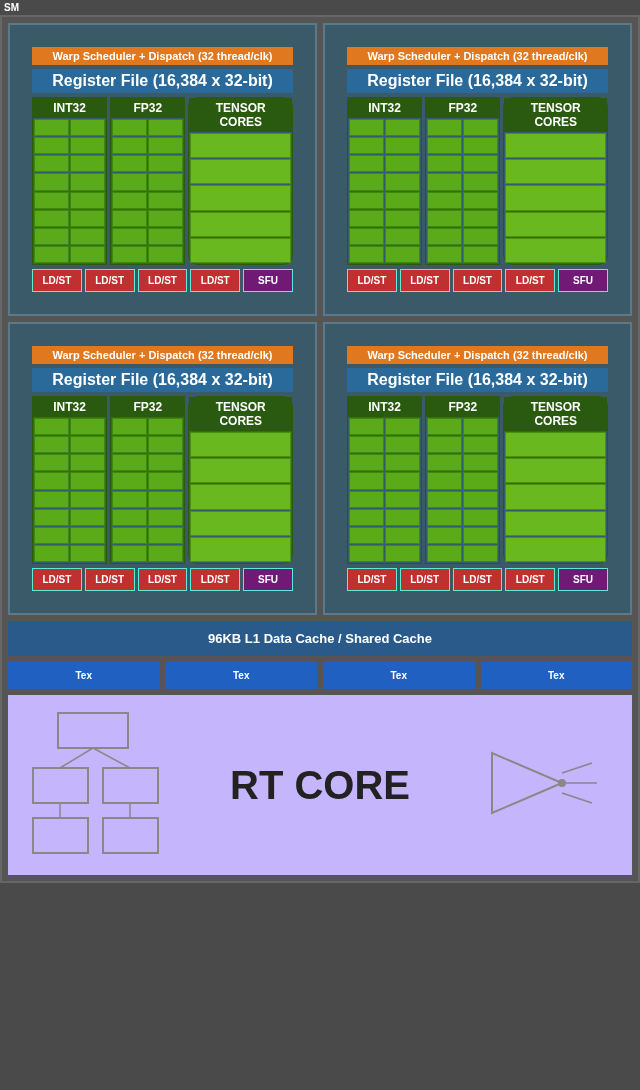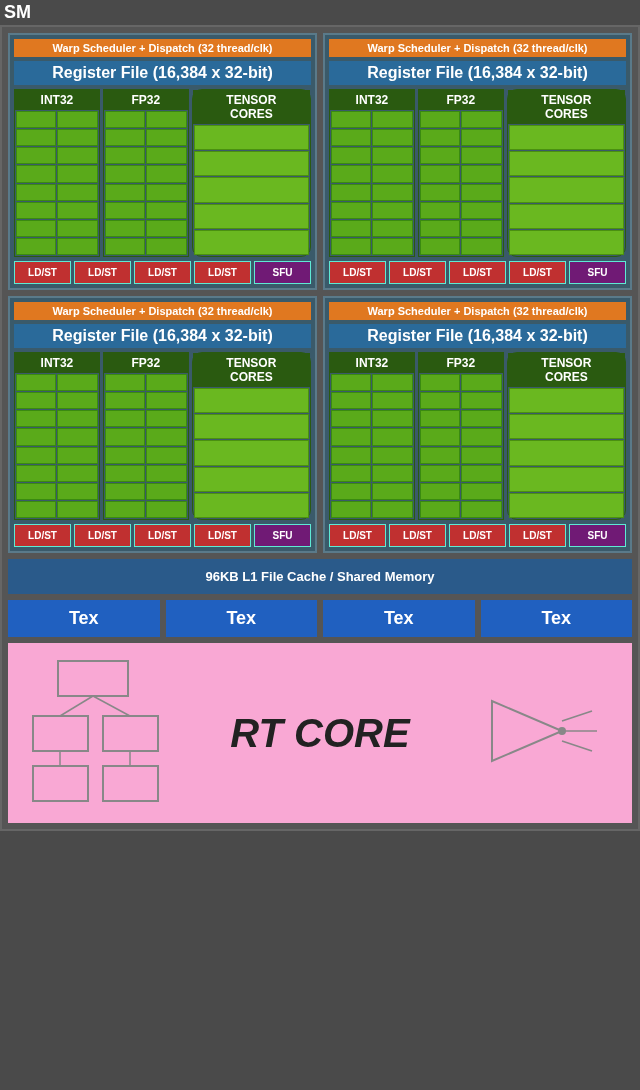--- a/index.html
+++ b/index.html
@@ -4,39 +4,39 @@
   <style>
     * { box-sizing: border-box; margin: 0; padding: 0; }
     body {
       width: 640px;
       background: #4a4a4a;
       font-family: Arial, sans-serif;
     }
     .sm-label {
       color: white;
       font-weight: bold;
-      font-size: 18px;
+      font-size: 10px;
       padding: 2px 4px;
     }
     .outer-wrapper {
       background: #555;
       border: 2px solid #666;
       padding: 6px;
     }
     
     .quadrants {
       display: grid;
       grid-template-columns: 1fr 1fr;
       gap: 6px;
       margin-bottom: 6px;
     }
     .quadrant {
       background: #3a5a6a;
       border: 2px solid #5a7a8a;
-      padding: 4px;
+      padding: 22px;
     }
     .warp-scheduler {
       background: #e07820;
       color: white;
       font-size: 11px;
       font-weight: bold;
       text-align: center;
       padding: 3px 4px;
       margin-bottom: 4px;
     }
@@ -83,36 +83,35 @@
     
     .tex-row {
       display: grid;
       grid-template-columns: repeat(4, 1fr);
       gap: 6px;
       margin-bottom: 6px;
     }
     .tex-box {
       background: #2060c0;
       color: white;
-      font-size: 18px;
+      font-size: 10px;
       font-weight: bold;
       text-align: center;
       padding: 8px 4px;
     }
 
     
     .rt-core-section {
-      background: #f9a8d4;
+      background: #c4b5fd;
       padding: 20px;
       min-height: 180px;
       display: flex;
       align-items: center;
       justify-content: center;
       position: relative;
-      font-style: italic;
     }
     .rt-core-label {
       font-size: 40px;
       font-weight: bold;
       color: #222;
       z-index: 2;
       position: relative;
     }
 
     
@@ -430,21 +429,21 @@
         <div class="unit-box">LD/ST</div>
         <div class="unit-box">LD/ST</div>
         <div class="unit-box">LD/ST</div>
         <div class="unit-box">LD/ST</div>
         <div class="unit-box sfu">SFU</div>
       </div>
     </div>
 
   </div>
 
-  <div class="l1-cache">96KB L1 File Cache / Shared Memory</div>
+  <div class="l1-cache">96KB L1 Data Cache / Shared Cache</div>
 
   <div class="tex-row">
     <div class="tex-box">Tex</div>
     <div class="tex-box">Tex</div>
     <div class="tex-box">Tex</div>
     <div class="tex-box">Tex</div>
   </div>
 
   <div class="rt-core-section">
 

